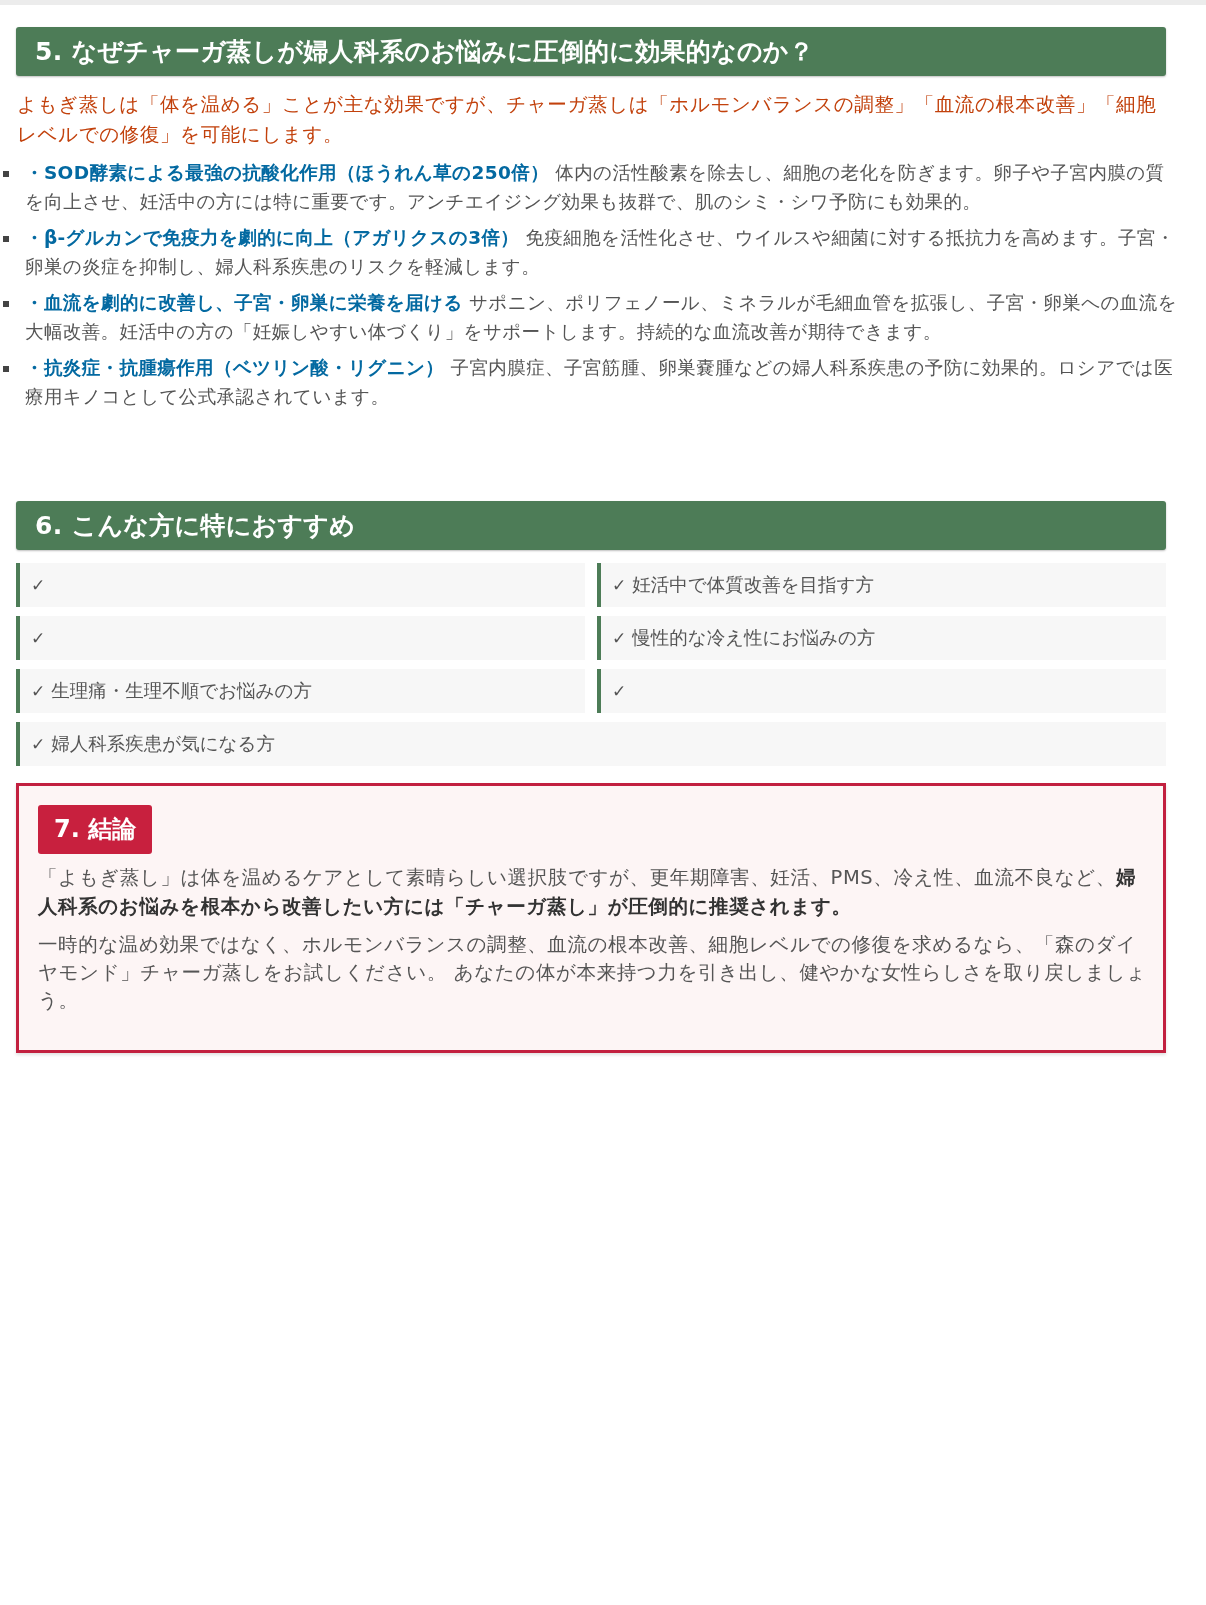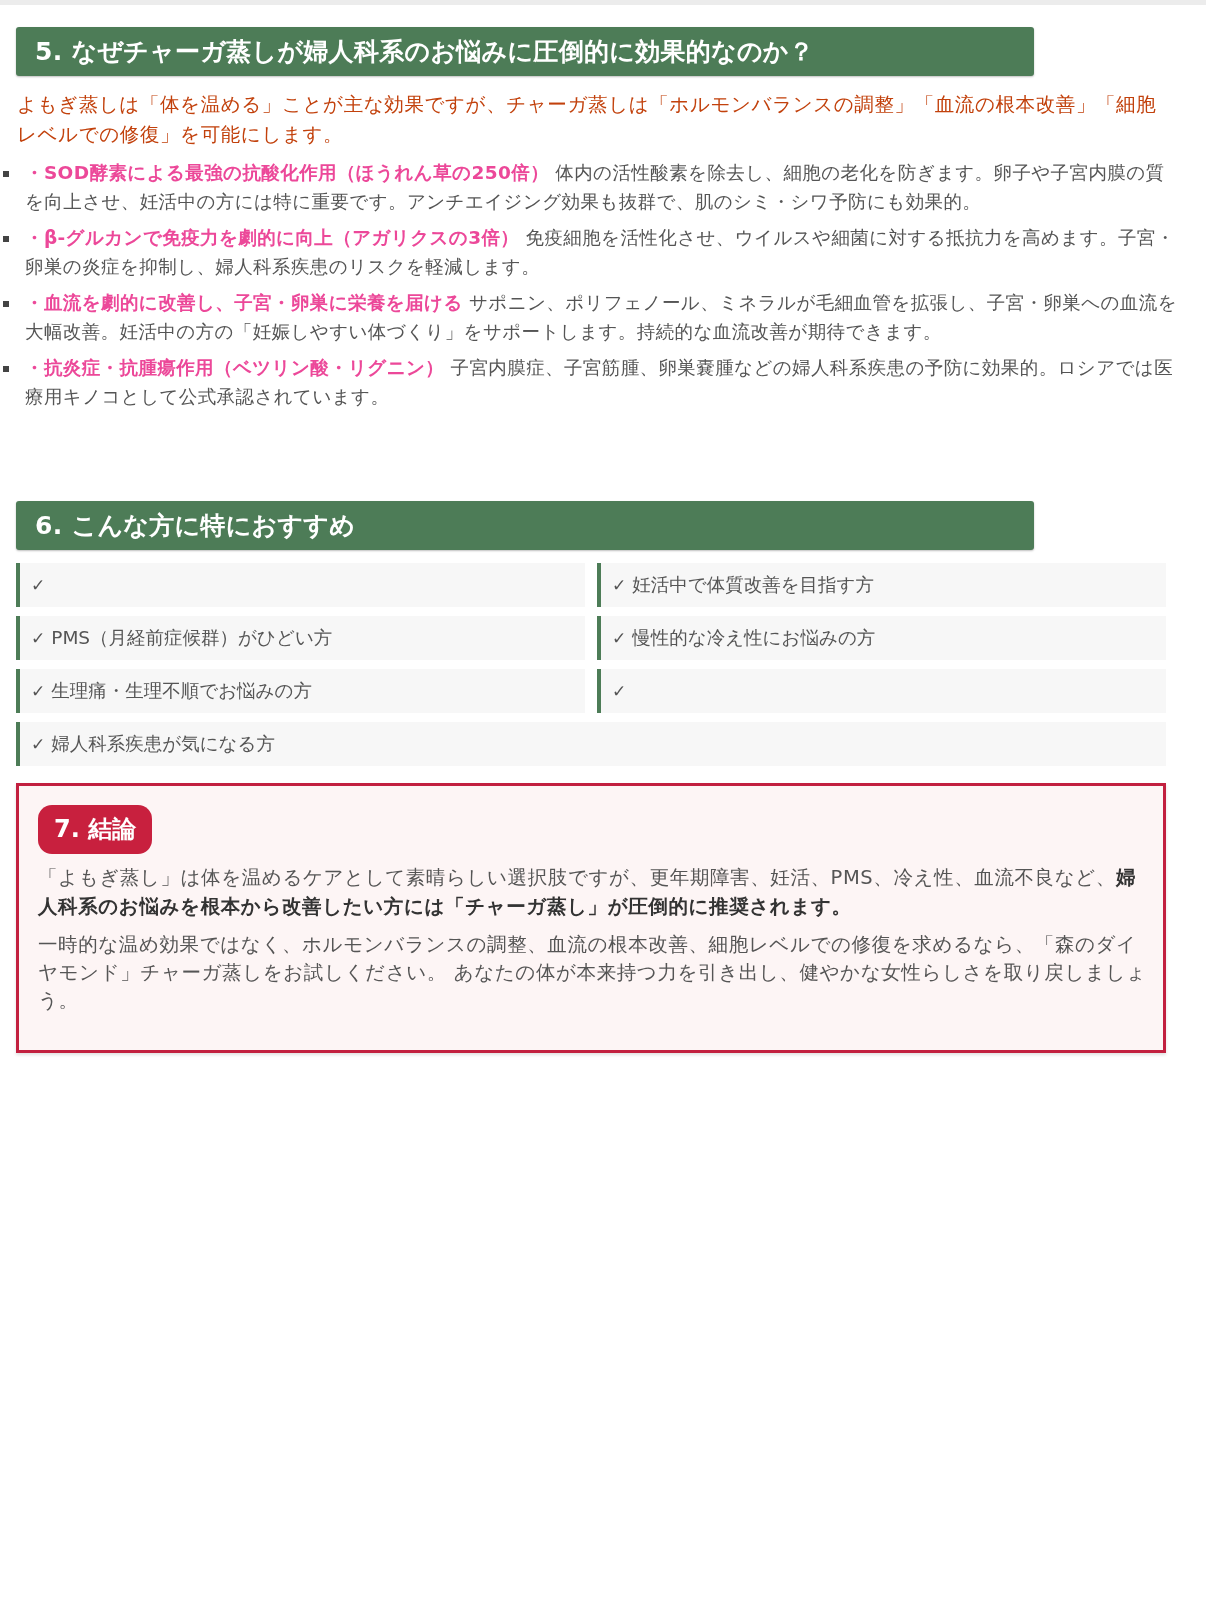--- a/index.html
+++ b/index.html
@@ -17,21 +17,21 @@
     }
     .top-strip {
       position: absolute;
       left: 0; top: 0;
       width: 1206px; height: 5px;
       background: #ececec;
     }
     .section-header {
       position: absolute;
       left: 16px;
-      width: 1018px;
+      width: 1150px;
       height: 49px;
       background: #4d7c57;
       border-radius: 3px;
       box-shadow: 0 1px 2px rgba(0,0,0,0.25);
       color: #ffffff;
       font-weight: bold;
       font-size: 25px;
       line-height: 49px;
       padding-left: 19px;
       box-sizing: border-box;
@@ -72,21 +72,21 @@
     }
     .benefit .square {
       position: absolute;
       left: 3px;
       top: 12px;
       width: 6px;
       height: 6px;
       background: #444;
     }
     .benefit .title {
-      color: #ec4899;
+      color: #0369a1;
       font-weight: bold;
     }
 
     .recommend {
       position: absolute;
       left: 16px;
       top: 563px;
       width: 1150px;
       display: grid;
       grid-template-columns: 569px 569px;
@@ -124,21 +124,21 @@
       box-sizing: border-box;
       box-shadow: 0 2px 3px rgba(0,0,0,0.12);
     }
     .conclusion-badge {
       position: absolute;
       left: 19px;
       top: 19px;
       height: 49px;
       padding: 0 16px;
       background: #c8203e;
-      border-radius: 14px;
+      border-radius: 3px;
       color: #ffffff;
       font-weight: bold;
       font-size: 24px;
       line-height: 49px;
       white-space: nowrap;
     }
     .conclusion-p1 {
       position: absolute;
       left: 19px;
       top: 77px;
@@ -202,21 +202,20 @@
 <div class="recommend">
   <div class="rec-item">
     <span class="check">✓</span>
   </div>
   <div class="rec-item">
     <span class="check">✓</span>
     <span>妊活中で体質改善を目指す方</span>
   </div>
   <div class="rec-item">
     <span class="check">✓</span>
-    <span>PMS（月経前症候群）がひどい方</span>
   </div>
   <div class="rec-item">
     <span class="check">✓</span>
     <span>慢性的な冷え性にお悩みの方</span>
   </div>
   <div class="rec-item">
     <span class="check">✓</span>
     <span>生理痛・生理不順でお悩みの方</span>
   </div>
   <div class="rec-item">

